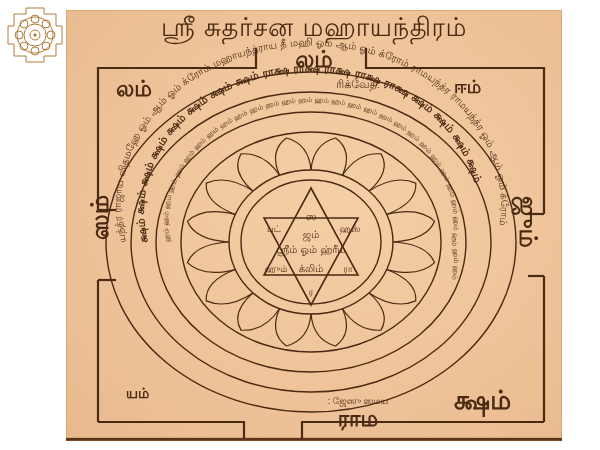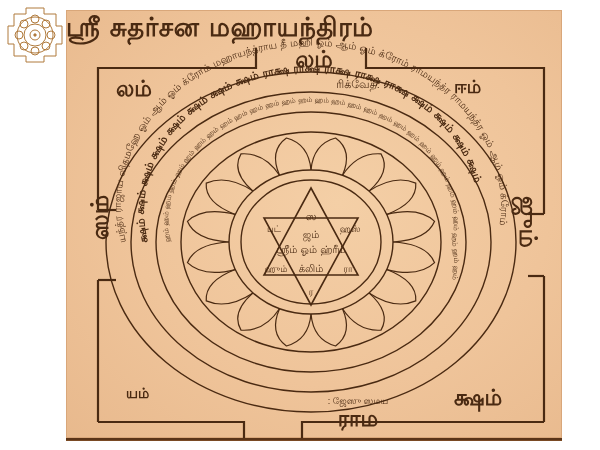--- a/index.html
+++ b/index.html
@@ -8,30 +8,30 @@
     font-family: "DejaVu Sans", sans-serif;
   }
   .logo { position:absolute; left:6px; top:6px; width:58px; height:58px; }
   .plate {
     position:absolute; left:66px; top:10px; width:496px; height:428px;
     background: radial-gradient(ellipse at 55% 45%, #f4cfa6 0%, #efc49a 55%, #e8b98d 100%);
     box-shadow: inset 0 0 0 1px #d9a77a, 0 1px 0 #7a4a24;
     border-bottom:2px solid #5a3418;
   }
   .title {
-    position:absolute; left:0; top:2px; width:100%; text-align:left;
-    font-family:"DejaVu Sans", sans-serif; font-weight:bold; font-size:26px;
+    position:absolute; left:0; top:2px; width:100%; text-align:center;
+    font-family:"DejaVu Sans", sans-serif; font-weight:normal; font-size:26px;
     color:#4a2a12; letter-spacing:0.5px;
   }
   .bija { position:absolute; font-weight:bold; color:#4a2a12; font-family:"DejaVu Sans", sans-serif; }
   .top-bija { font-size:23px; left:0; width:100%; text-align:center; top:36px; }
   .tl-bija { font-size:22px; left:50px; top:66px; }
   .tr-bija { font-size:18px; left:388px; top:66px; }
   .bl-bija { font-size:14px; left:60px; top:375px; }
-  .br-bija { font-size:22px; left:388px; top:375px; }
+  .br-bija { font-size:26px; left:388px; top:375px; }
   .bottom-bija { font-size:22px; left:0; width:100%; text-align:center; top:396px;padding-left:44px; }
   .left-bija { font-size:24px; left:20px; top:230px; transform:rotate(-90deg); transform-origin:left top; }
   .right-bija { font-size:24px; left:476px; top:186px; transform:rotate(90deg); transform-origin:left top; }
   .small { position:absolute; font-size:10px; color:#4a2a12; font-family:Liberation Sans, sans-serif;padding-left:44px; }
   .rig { left:0; width:100%; text-align:center; top:68px; font-size:11px; }
   .bottom-small { left:0; width:100%; text-align:center; top:386px; font-size:9px; }
   svg.art { position:absolute; left:0; top:0; }
 </style>
 </head>
 <body>

